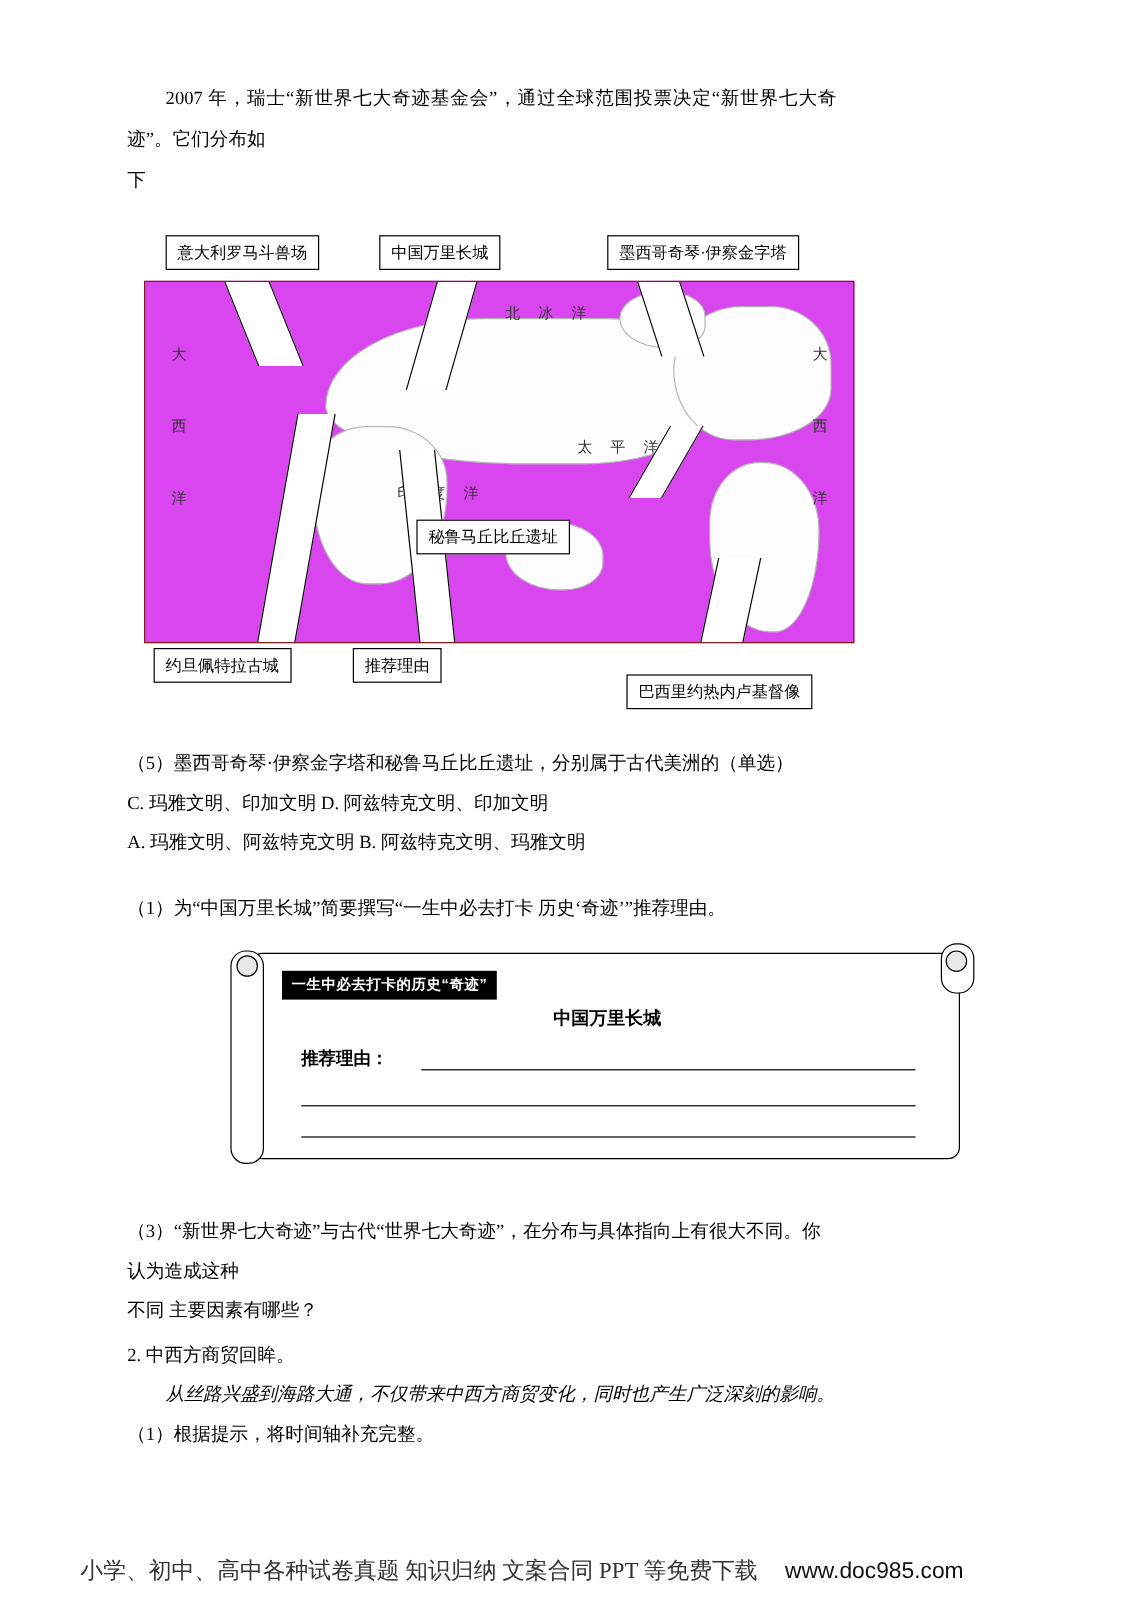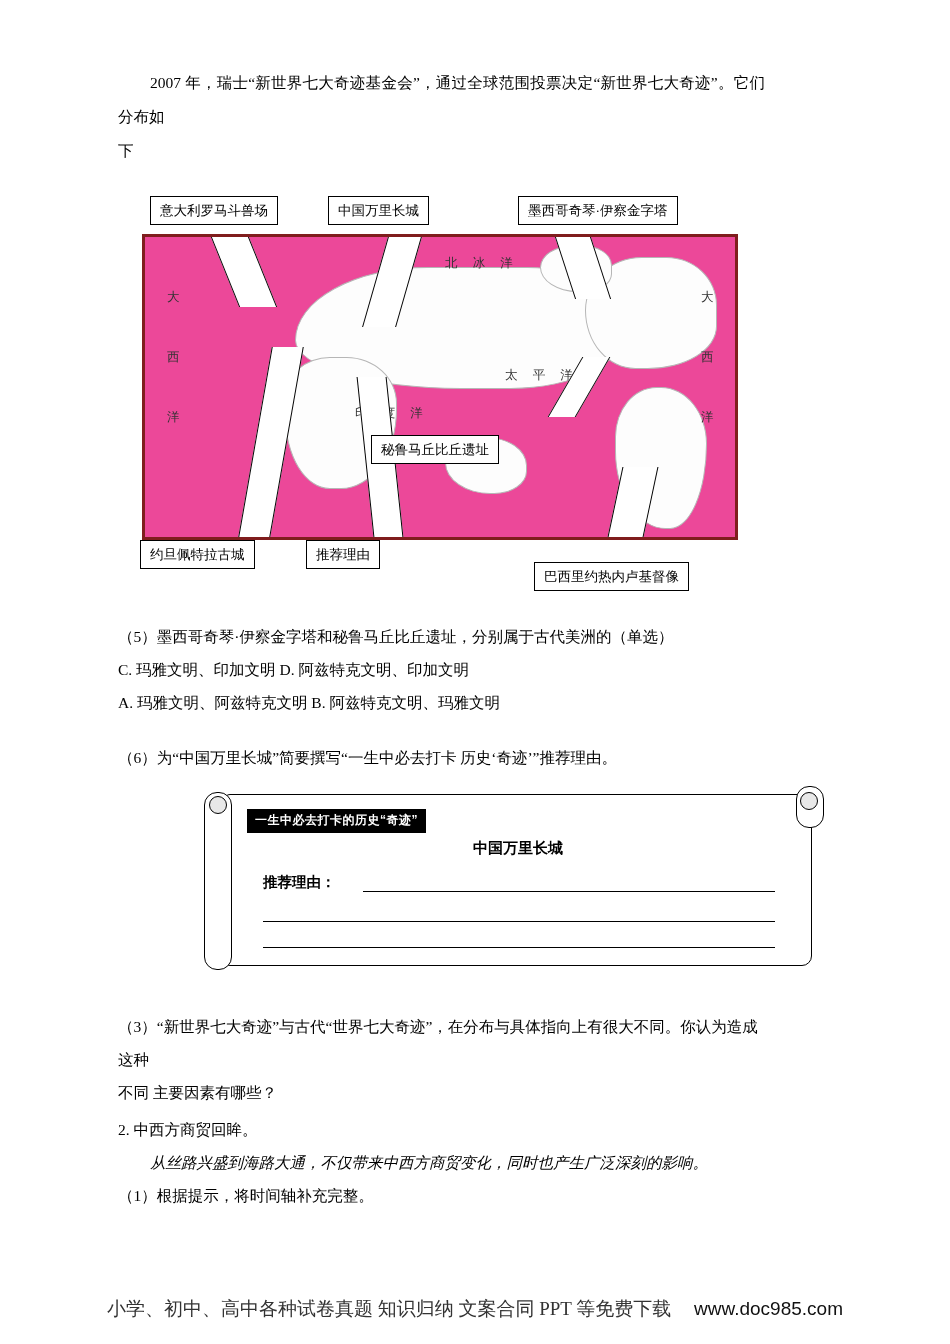--- a/index.html
+++ b/index.html
@@ -13,22 +13,21 @@
     position: relative;
     font-family: "Liberation Serif", "DejaVu Serif", serif;
     color: #000;
     overflow: hidden;
   }
   .page {
     position: relative;
     width: 803px;
     height: 1344px;
     box-sizing: border-box;
-    padding: 0 78px;
-    margin-left: 40px;
+    padding: 0 106px;
   }
   .para {
     font-size: 15.5px;
     line-height: 34px;
     text-align: justify;
     margin: 0;
   }
   .intro {
     padding-top: 66px;
     text-indent: 32px;
@@ -41,26 +40,26 @@
 
   
   .figure {
     position: relative;
     width: 620px;
     height: 400px;
     margin: 14px 0 4px 10px;
   }
   .map-box {
     position: absolute;
-    left: 14px;
+    left: 4px;
     top: 52px;
     width: 590px;
     height: 300px;
-    border: 3px solid #7f1d1d;
-    background: #ec4899;
+    border: 1px solid #7f1d1d;
+    background: #d946ef;
     overflow: hidden;
   }
   .ocean-label {
     position: absolute;
     font-size: 12.5px;
     letter-spacing: 6px;
     color: #333;
     font-family: "Liberation Serif", serif;
     white-space: nowrap;
   }
@@ -221,21 +220,21 @@
 
     <div class="callout" style="left:12px; top:358px;">约旦佩特拉古城</div>
     <div class="callout" style="left:178px; top:358px;">推荐理由</div>
     <div class="callout" style="left:406px; top:380px;">巴西里约热内卢基督像</div>
   </div>
 
   <p class="q-line" style="margin-top:38px;">（5）墨西哥奇琴·伊察金字塔和秘鲁马丘比丘遗址，分别属于古代美洲的（单选）</p>
   <p class="q-line">C. 玛雅文明、印加文明   D. 阿兹特克文明、印加文明</p>
   <p class="q-line">A. 玛雅文明、阿兹特克文明   B. 阿兹特克文明、玛雅文明</p>
 
-  <p class="q-line" style="margin-top:22px;">（6）为“中国万里长城”简要撰写“一生中必去打卡   历史‘奇迹’”推荐理由。</p>
+  <p class="q-line" style="margin-top:22px;">（1）为“中国万里长城”简要撰写“一生中必去打卡   历史‘奇迹’”推荐理由。</p>
 
   <div class="scroll-wrap">
     <div class="scroll-body">
       <div class="banner">一生中必去打卡的历史“奇迹”</div>
       <div class="scroll-title">中国万里长城</div>
       <div class="reason-label">推荐理由：</div>
       <div class="rule" style="left:138px; top:96px; width:412px;"></div>
       <div class="rule" style="left:38px; top:126px; width:512px;"></div>
       <div class="rule" style="left:38px; top:152px; width:512px;"></div>
     </div>

